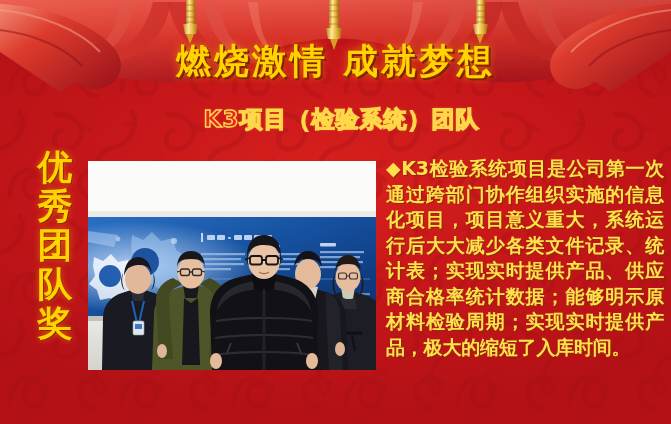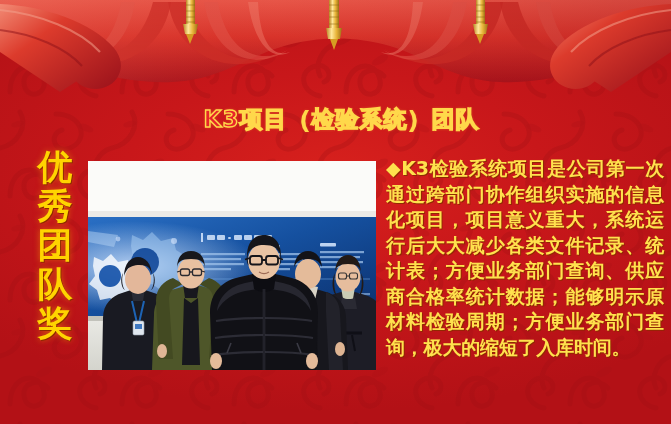--- a/index.html
+++ b/index.html
@@ -183,20 +183,21 @@
 
     <g>
       <path d="M671 4 C 627 6, 579 22, 557 48 C 539 70, 559 94, 583 88
                C 605 82, 607 56, 587 52 C 573 49, 565 64, 577 70
                L 611 92 L 671 52 Z" fill="url(#scrollG)"></path>
       <path d="M671 10 C 631 14, 591 30, 571 52" fill="none" stroke="#f3a08c" stroke-width="2.2" opacity=".55"></path>
       <path d="M671 30 C 637 34, 605 48, 589 66" fill="none" stroke="#8c0f17" stroke-width="2" opacity=".5"></path>
     </g>
   </svg>
 
+  <div class="headline">燃烧激情 成就梦想</div>
 
   <div class="subtitle">K3项目（检验系统）团队</div>
 
   <div class="award">
     <span>优</span>
     <span>秀</span>
     <span>团</span>
     <span>队</span>
     <span>奖</span>
   </div>
@@ -369,15 +370,15 @@
         <path d="M176 128 L176 209" stroke="#0b0b10" stroke-width="1"></path>
 
         <path d="M143 182 l-4 10 M209 182 l4 10" stroke="#3a3a44" stroke-width="1.6" fill="none"></path>
 
         <ellipse cx="128" cy="200" rx="6" ry="8" fill="#e4bb9a"></ellipse>
         <ellipse cx="224" cy="200" rx="6" ry="8" fill="#e4bb9a"></ellipse>
       </g>
     </svg>
   </div>
 
-  <div class="body-text">◆K3检验系统项目是公司第一次通过跨部门协作组织实施的信息化项目，项目意义重大，系统运行后大大减少各类文件记录、统计表；方便业务部门查询、供应商合格率统计数据；能够明示原材料检验周期；方便业务部门查询，极大的缩短了入库时间。</div>
+  <div class="body-text">◆K3检验系统项目是公司第一次通过跨部门协作组织实施的信息化项目，项目意义重大，系统运行后大大减少各类文件记录、统计表；实现实时提供产品、供应商合格率统计数据；能够明示原材料检验周期；实现实时提供产品，极大的缩短了入库时间。</div>
 
 </div>
 
 </body></html>

